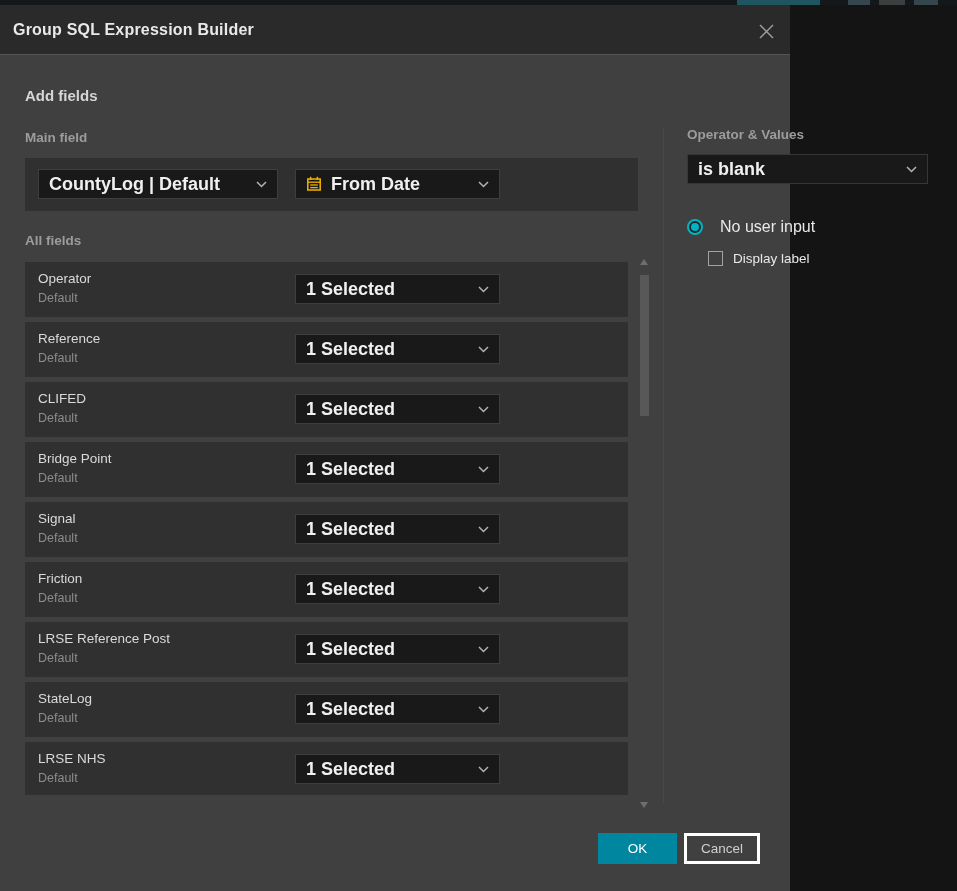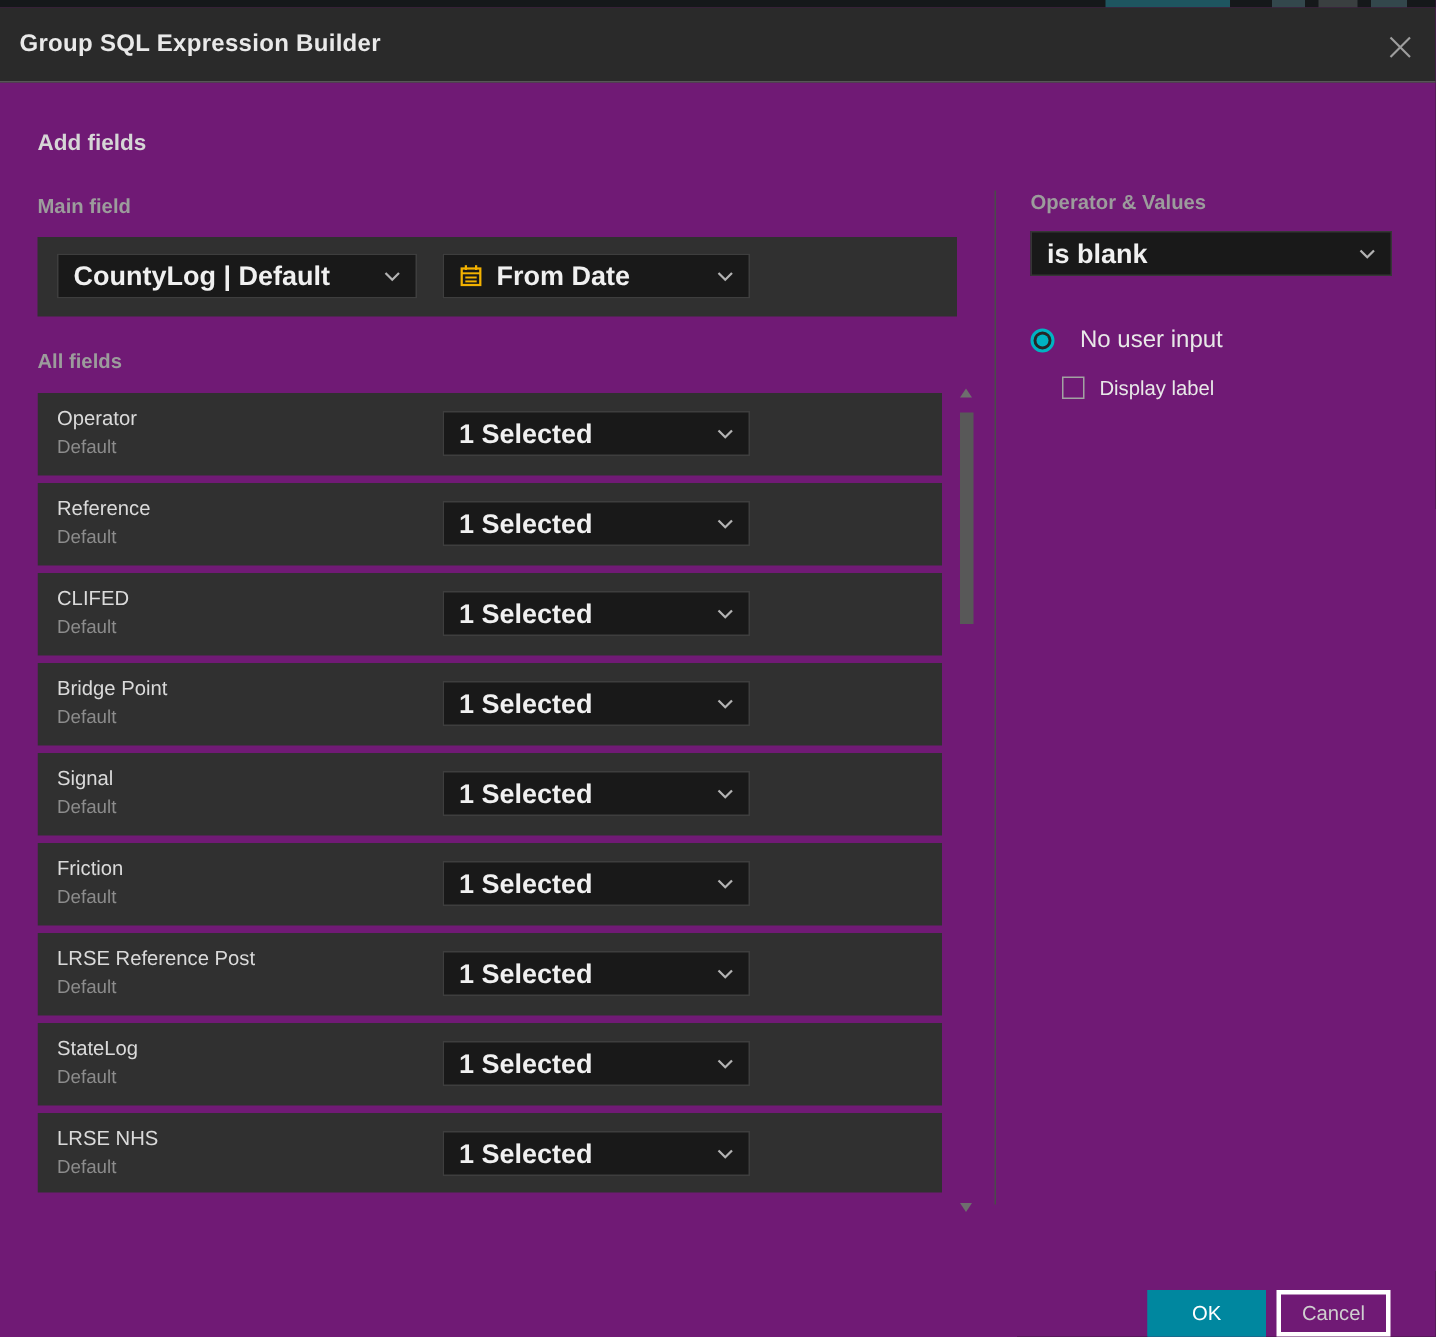--- a/index.html
+++ b/index.html
@@ -9,22 +9,22 @@
     background:#141414;
     position:relative;
     overflow:hidden;
     color:#e6e6e6;
   }
   
   .app-sliver { position:absolute; top:0; left:0; width:957px; height:5px; background:#15181a; }
   .sliver-block { position:absolute; top:0; height:5px; }
 
   .dialog {
-    position:absolute; top:5px; left:0; width:957px; height:886px;
-    background:#701a75;
+    position:absolute; top:5px; left:0; width:790px; height:886px;
+    background:#404040;
   }
   .titlebar {
     position:absolute; top:0; left:0; right:0; height:50px;
     background:#2a2a2a;
     border-bottom:1px solid #565656;
     display:flex; align-items:center;
   }
   .title { font-size:16px; font-weight:700; color:#e9e9e9; padding-left:13px; letter-spacing:.2px; }
   .close-btn {
     position:absolute; right:12px; top:14px; width:24px; height:24px;
@@ -75,21 +75,21 @@
     border:2px solid #00b4c2; background:#262626;
     display:flex; align-items:center; justify-content:center;
   }
   .radio-dot { width:8px; height:8px; border-radius:50%; background:#00b4c2; }
   .radio-label { margin-left:17px; font-size:16px; color:#e8e8e8; }
 
   .check-row { display:flex; align-items:center; margin-top:15px; margin-left:21px; cursor:pointer; }
   .checkbox { width:15px; height:15px; border:1px solid #a2a2a2; background:transparent; }
   .check-label { margin-left:10px; font-size:13.5px; color:#e8e8e8; }
 
-  .footer { position:absolute; top:855px; right:30px; display:flex; gap:7px;padding-left:48px; }
+  .footer { position:absolute; top:828px; right:30px; display:flex; gap:7px;padding-left:48px; }
   .btn { height:31px; font-size:13.5px; display:flex; align-items:center; justify-content:center;
          cursor:pointer; font-family:"Liberation Sans", sans-serif; }
   .btn-ok { width:79px; background:#00879f; color:#ffffff; border:1px solid #00879f; }
   .btn-cancel { width:76px; background:transparent; color:#cfcfcf; border:3px solid #ffffff; }
 </style>
 </head>
 <body>
 
 <div class="app-sliver">
   <div class="sliver-block" style="left:737px;width:83px;background:#1e5560;"></div>

